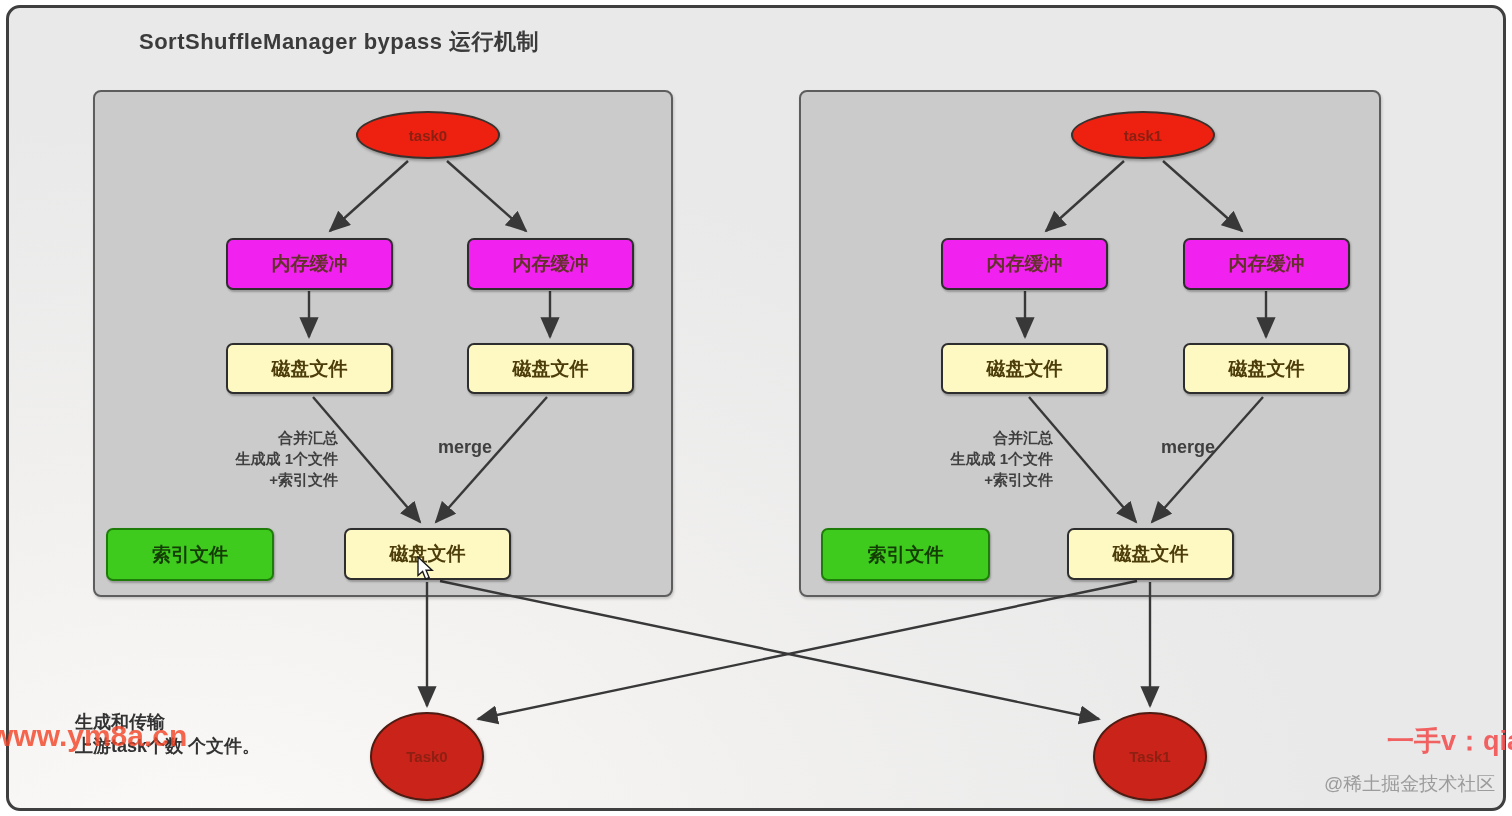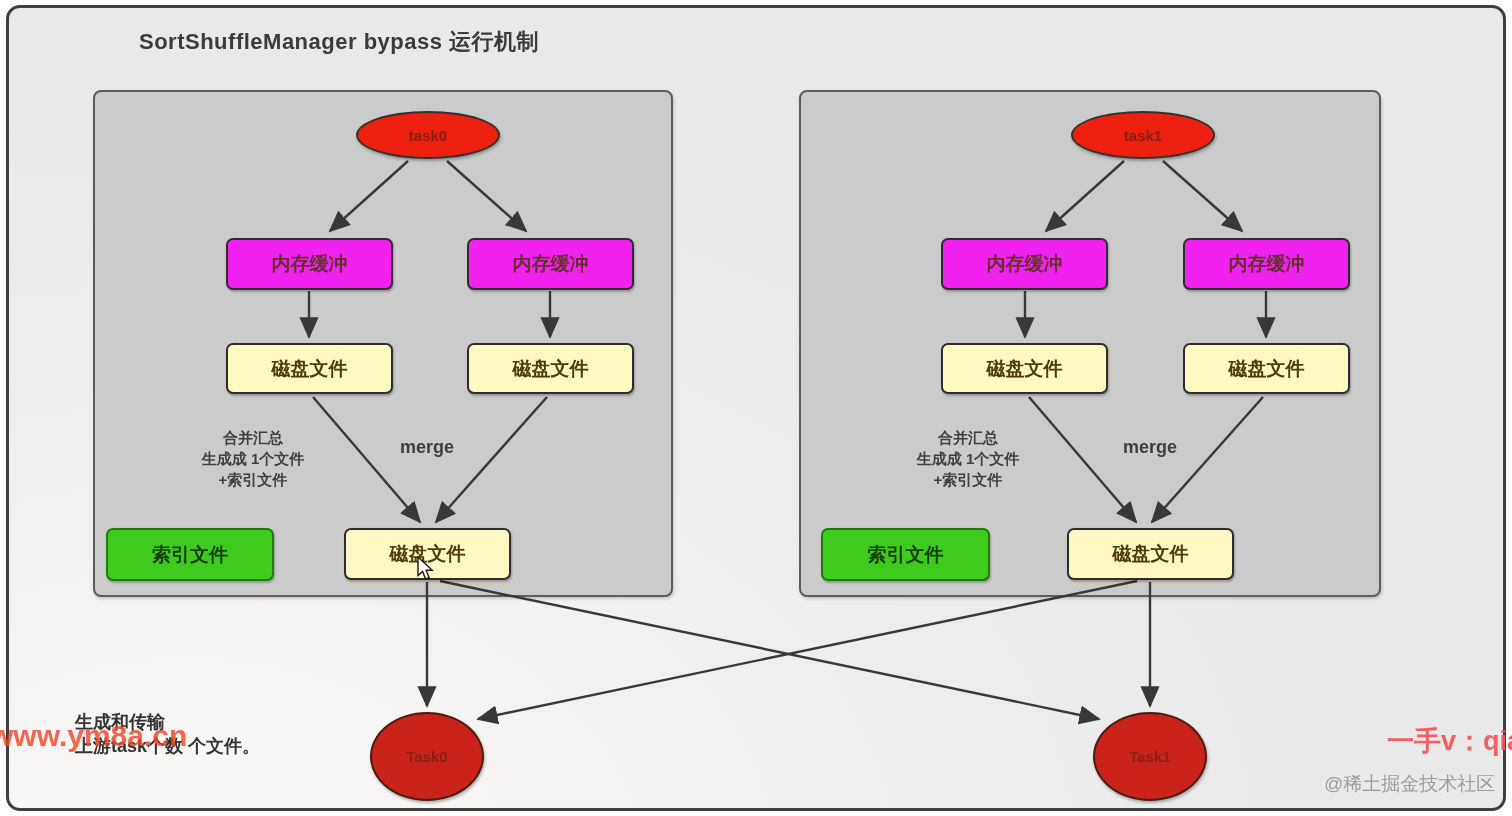--- a/index.html
+++ b/index.html
@@ -31,21 +31,21 @@
     text-align:center; }
   .footer-note { position:absolute; left:75px; top:710px; width:232px; text-align:left;
     font-size:18px; font-weight:bold; color:#333333; line-height:24px; }
   .wm-left { position:absolute; left:-10px; top:719px; font-size:30px; font-weight:bold;
     color:rgba(243,68,40,0.82); white-space:nowrap; z-index:9; }
   .wm-right { position:absolute; left:1387px; top:723px; font-size:27px; font-weight:bold;
     color:rgba(242,85,85,0.92); white-space:nowrap; z-index:9; }
   .wm-community { position:absolute; left:1324px; top:771px; font-size:19px;
     color:rgba(130,130,130,0.75); white-space:nowrap; z-index:9; }
   svg.wires { position:absolute; left:0; top:0; z-index:3; }
-  .node, .ellipse, .note, .merge-label { z-index:4; }
+  .node, .ellipse, .note, .merge-label { z-index:4;text-align:right; }
   .cursor { position:absolute; left:416px; top:556px; z-index:10; }
 </style>
 </head>
 <body>
 
 <div class="stage">
   <div class="frame"></div>
 
   <div class="title">SortShuffleManager bypass 运行机制</div>
 

